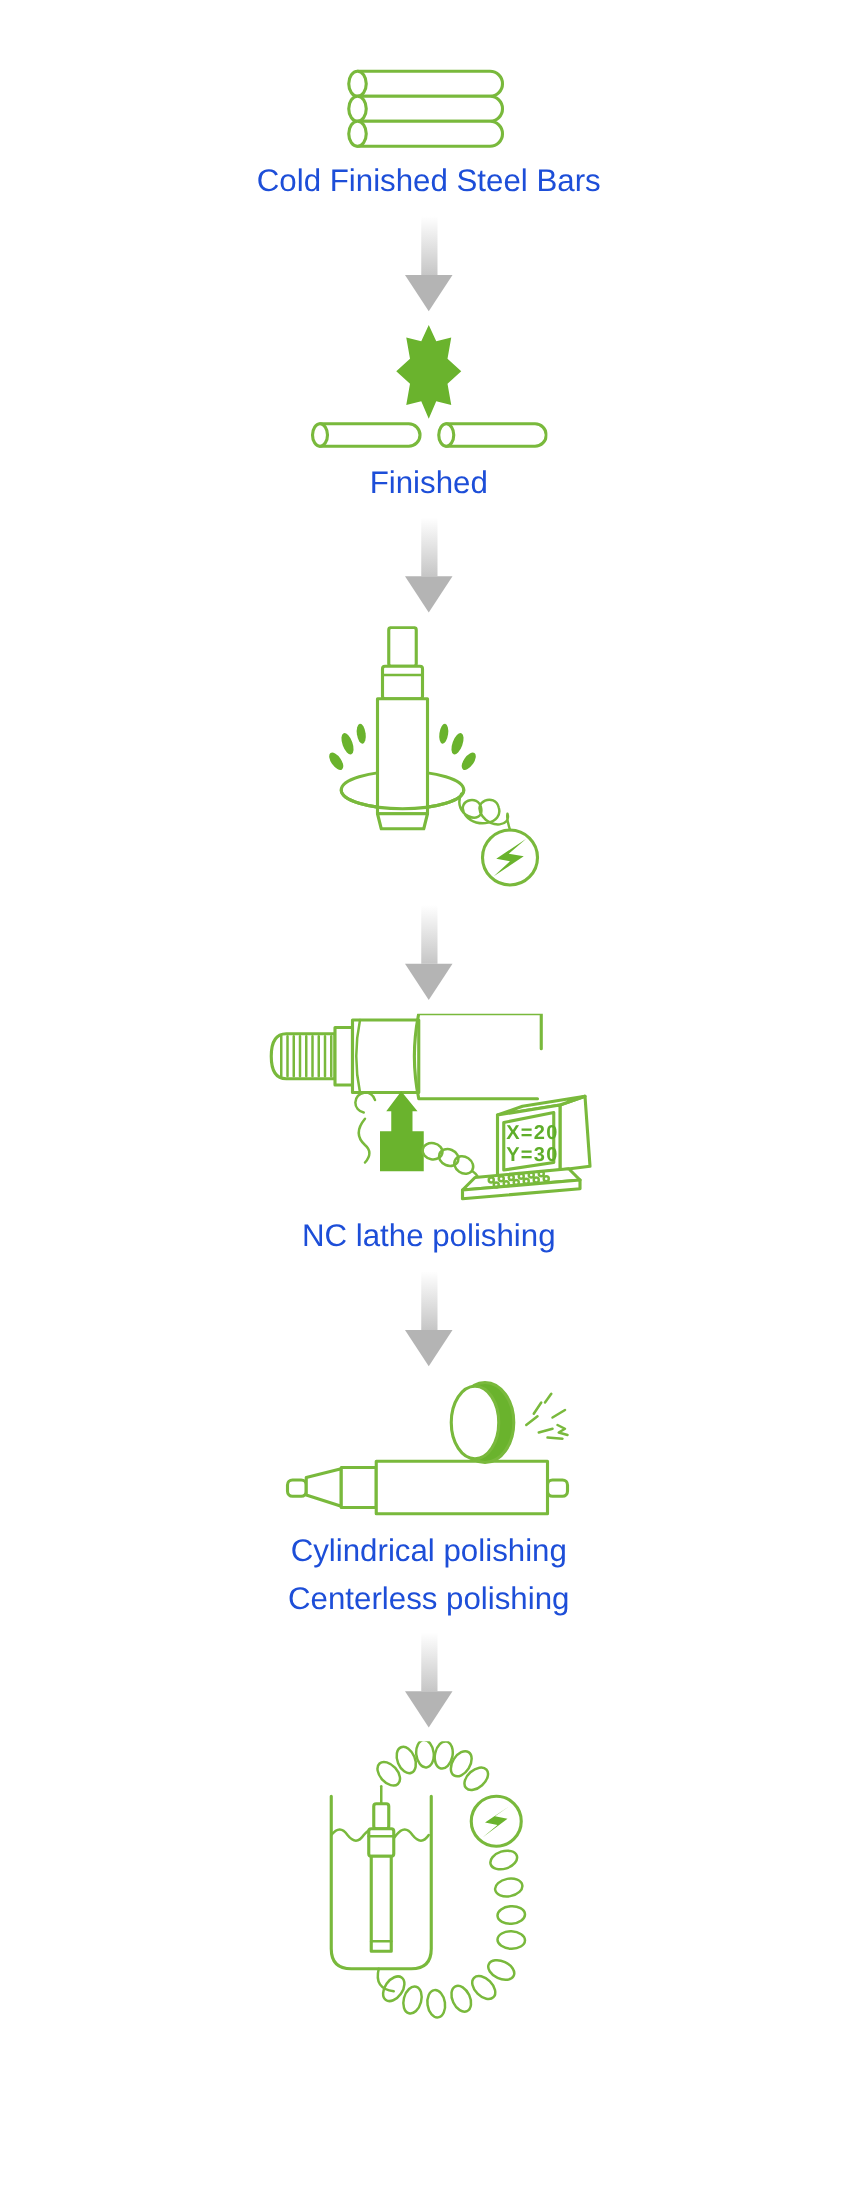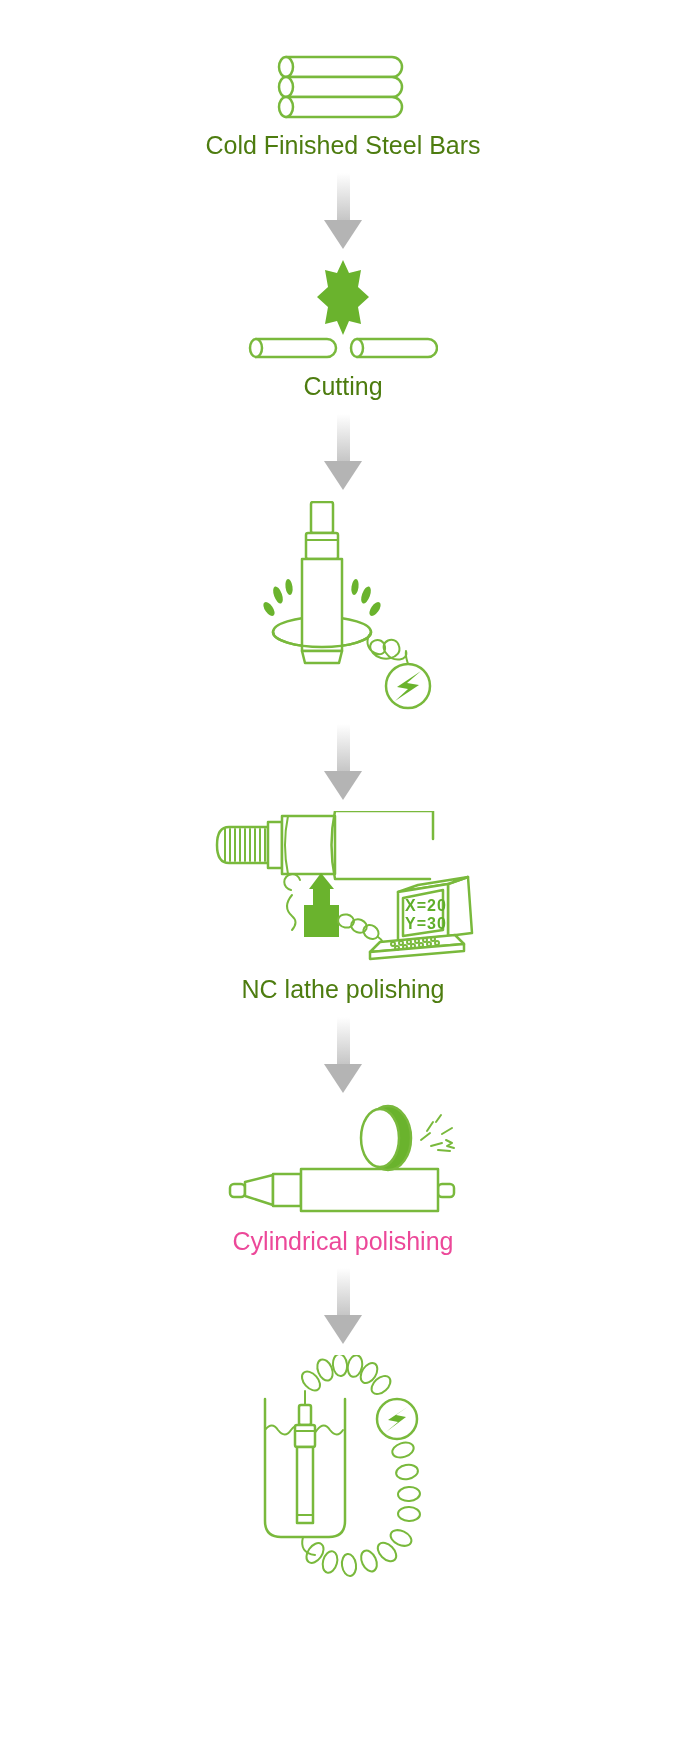--- a/index.html
+++ b/index.html
@@ -1,20 +1,20 @@
 <!DOCTYPE html>
 <html><head>
 <meta charset="utf-8">
 <style>
   html,body{margin:0;padding:0;background:#ffffff;}
   body{width:686px;min-height:1754px;overflow:hidden;}
   .flow{width:686px;display:flex;flex-direction:column;align-items:center;padding-top:55px;box-sizing:border-box;}
   .step{display:flex;flex-direction:column;align-items:center;}
-  .label{font-family:"Liberation Sans",sans-serif;font-size:25px;line-height:29px;color:#4d7c0f;text-align:center;margin-top:12px;}
-  .label2{font-family:"Liberation Sans",sans-serif;font-size:25px;line-height:38px;color:#ec4899;text-align:center;margin-top:6px;}
+  .label{font-family:"Liberation Sans",sans-serif;font-size:25px;line-height:29px;color:#1d4ed8;text-align:center;margin-top:12px;}
+  .label2{font-family:"Liberation Sans",sans-serif;font-size:25px;line-height:38px;color:#1d4ed8;text-align:center;margin-top:6px;}
   .arrow{display:flex;flex-direction:column;align-items:center;margin:13px 0 11px 0;}
   .arrow .stem{width:13px;height:47px;background:linear-gradient(#ffffff,#c6c6c6);}
   .arrow .head{width:0;height:0;border-left:19px solid transparent;border-right:19px solid transparent;border-top:29px solid #b4b4b4;}
   svg{display:block;}
   svg .ln{fill:none;stroke:#79b93c;stroke-width:2.5;stroke-linecap:round;stroke-linejoin:round;}
   svg .lnthin{fill:none;stroke:#79b93c;stroke-width:2;stroke-linecap:round;stroke-linejoin:round;}
   svg .wh{fill:#ffffff;stroke:#79b93c;stroke-width:2.5;stroke-linecap:round;stroke-linejoin:round;}
   svg .fl{fill:#6ab32d;stroke:none;}
   svg .scr-text{font-family:"Liberation Sans",sans-serif;font-weight:bold;font-size:16px;fill:#5fae2a;letter-spacing:1px;}
 </style>
@@ -41,21 +41,21 @@
   </div>
 
   <div class="step">
     <svg width="190" height="100" viewBox="0 0 190 100">
       <polygon class="fl" points="121,37 110,47 113,64 101,61 95,75 89,61 77,64 80,47 69,37 80,27 77,10 89,13 95,0 101,13 113,10 110,27"></polygon>
       <path class="wh" d="M8 79 H79 a9 9 0 0 1 0 18 H8 Z"></path>
       <ellipse class="wh" cx="8" cy="88" rx="6" ry="9"></ellipse>
       <path class="wh" d="M109 79 H180 a9 9 0 0 1 0 18 H109 Z"></path>
       <ellipse class="wh" cx="109" cy="88" rx="6" ry="9"></ellipse>
     </svg>
-    <div class="label">Cutting</div>
+    <div class="label">Finished</div>
   </div>
 
   <div class="arrow">
     <div class="stem"></div>
     <div class="head"></div>
   </div>
 
   <div class="step">
     <svg width="185" height="210" viewBox="0 0 185 210">
 
@@ -157,20 +157,21 @@
         <path d="M193 36 l9 -7"></path>
           <path d="M199 27 l6 -9"></path>
           <path d="M203 42 l11 -3"></path>
         <path d="M208 18 l5 -7"></path>
           <path d="M214 30 l10 -6"></path>
           <path d="M210 46 l12 1"></path>
         <path d="M218 36 l6 3 l-5 3 l7 2"></path>
       </g>
     </svg>
     <div class="label2">Cylindrical polishing</div>
+    <div class="label2" style="margin-top:0;">Centerless polishing</div>
   </div>
 
   <div class="arrow" style="margin-top:8px;">
     <div class="stem"></div>
     <div class="head"></div>
   </div>
 
   <div class="step">
     <svg width="168" height="228" viewBox="0 0 168 228">
 

